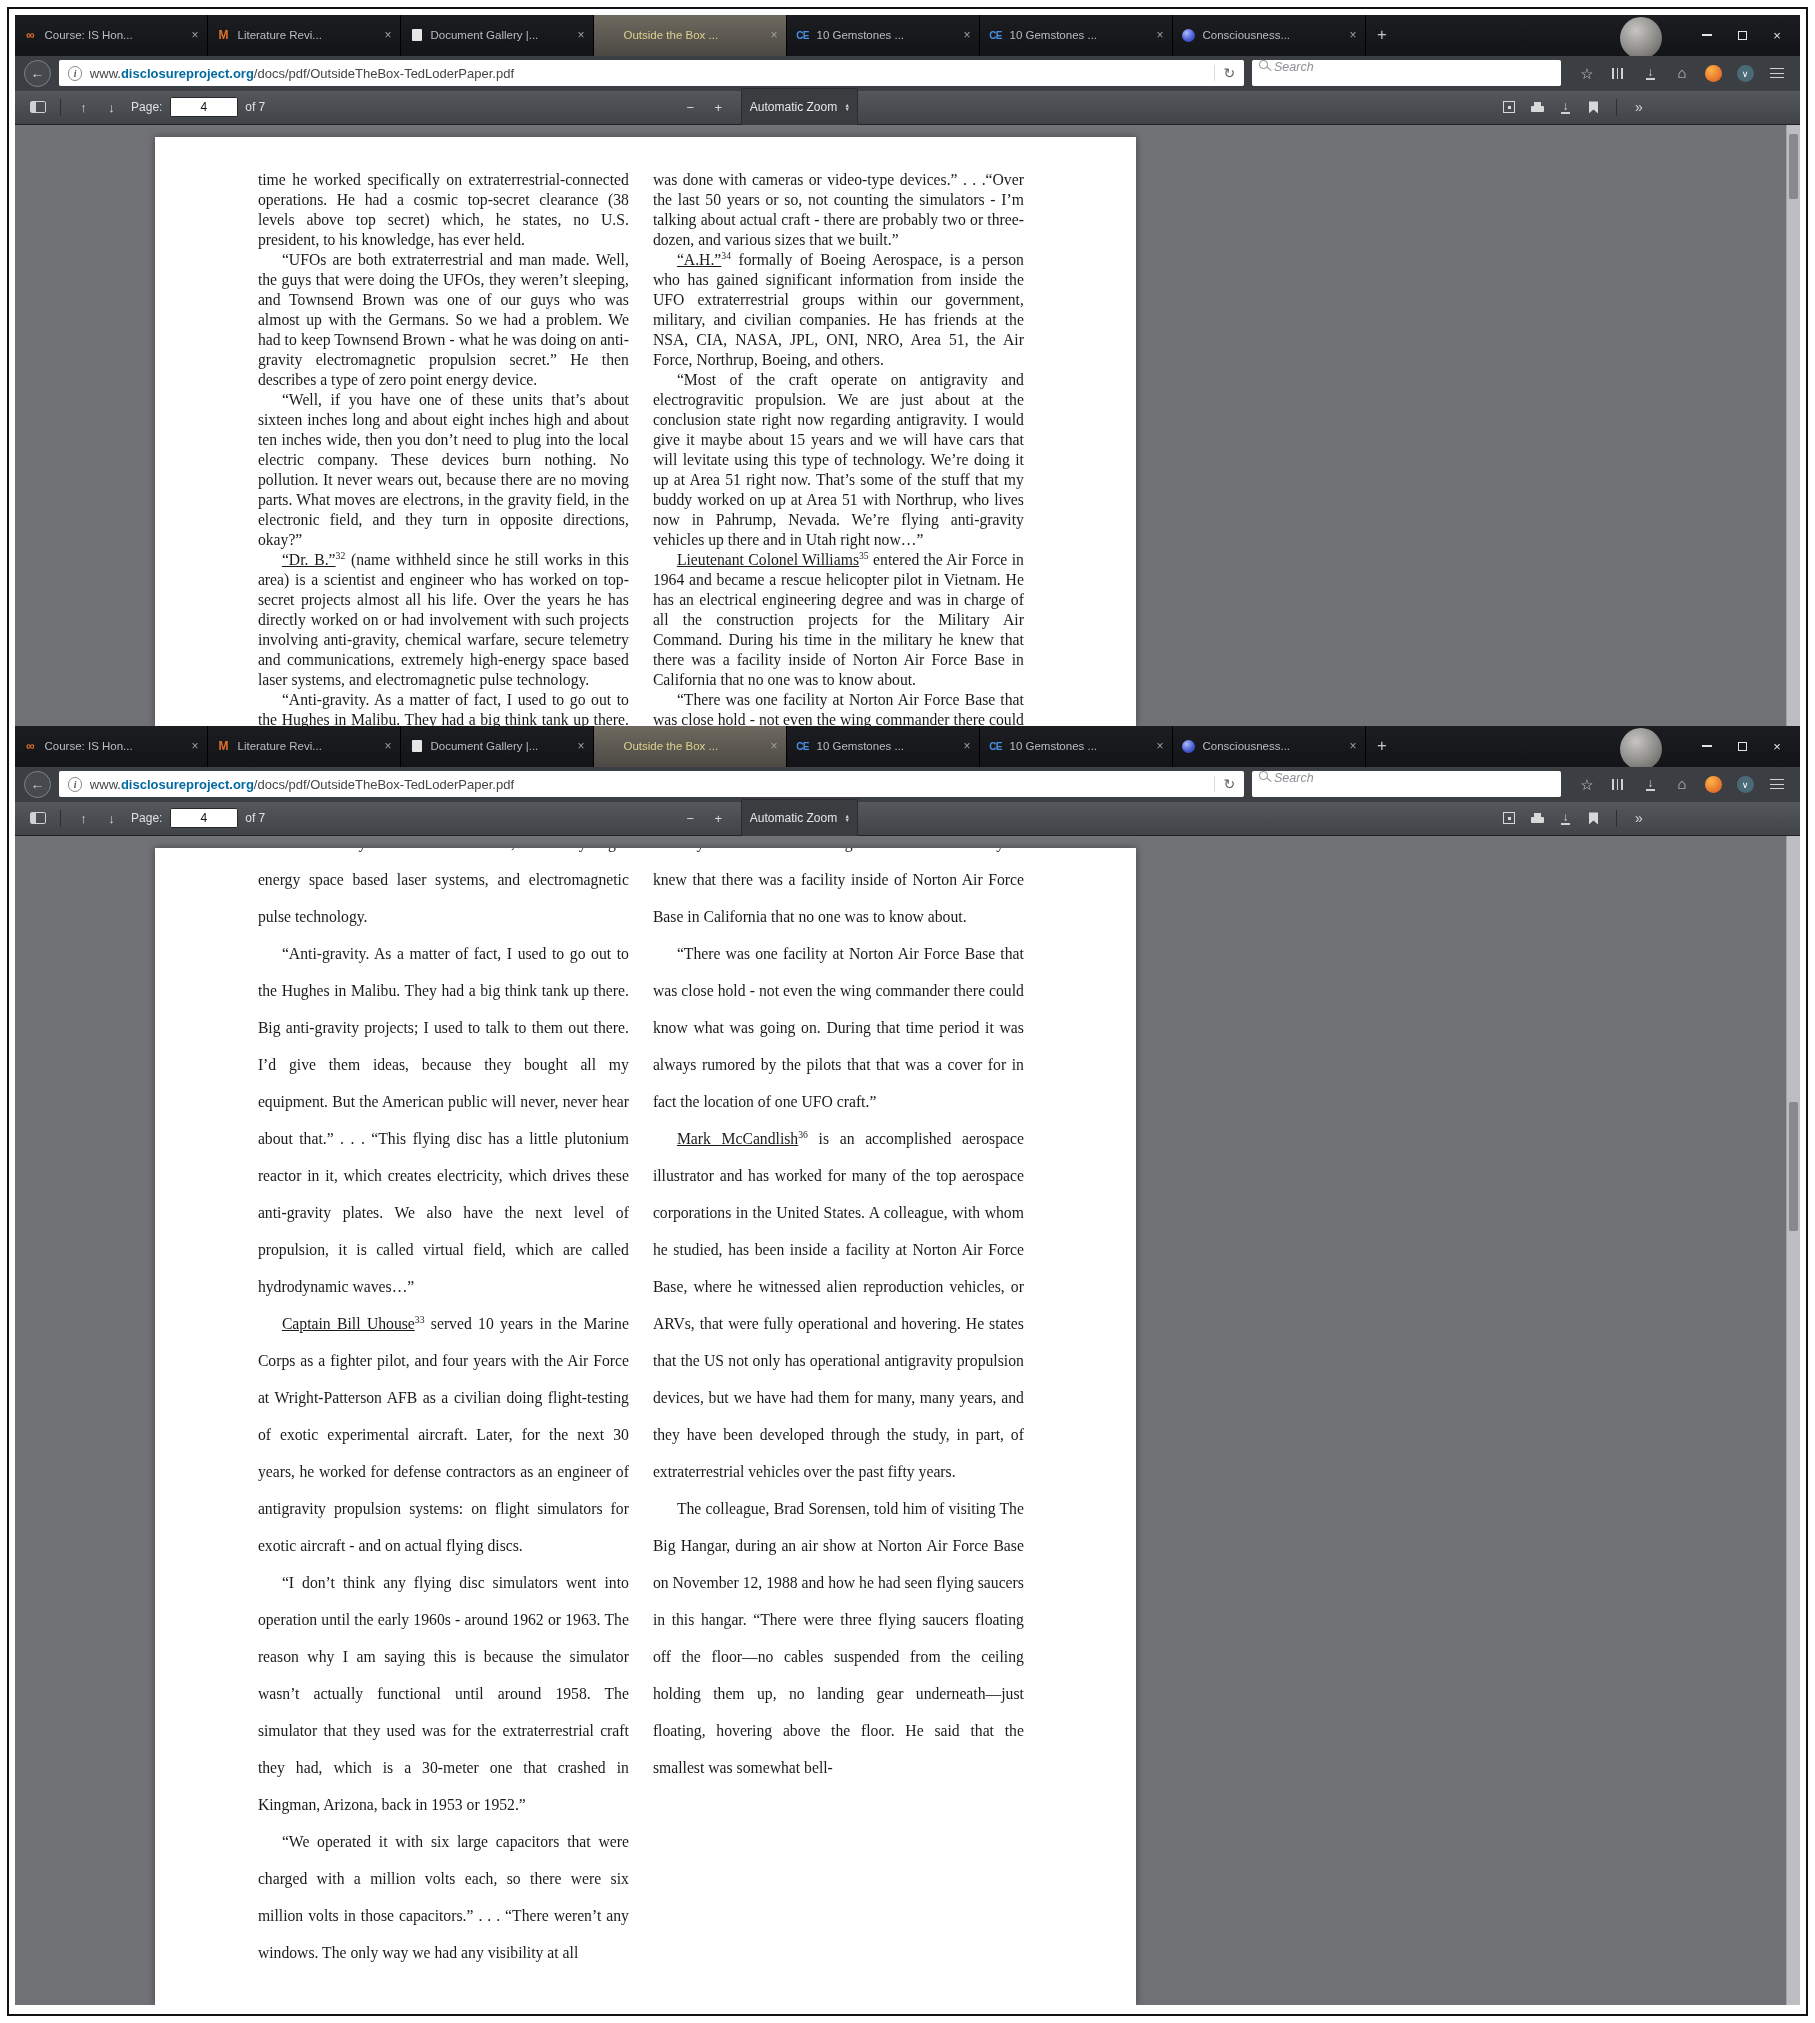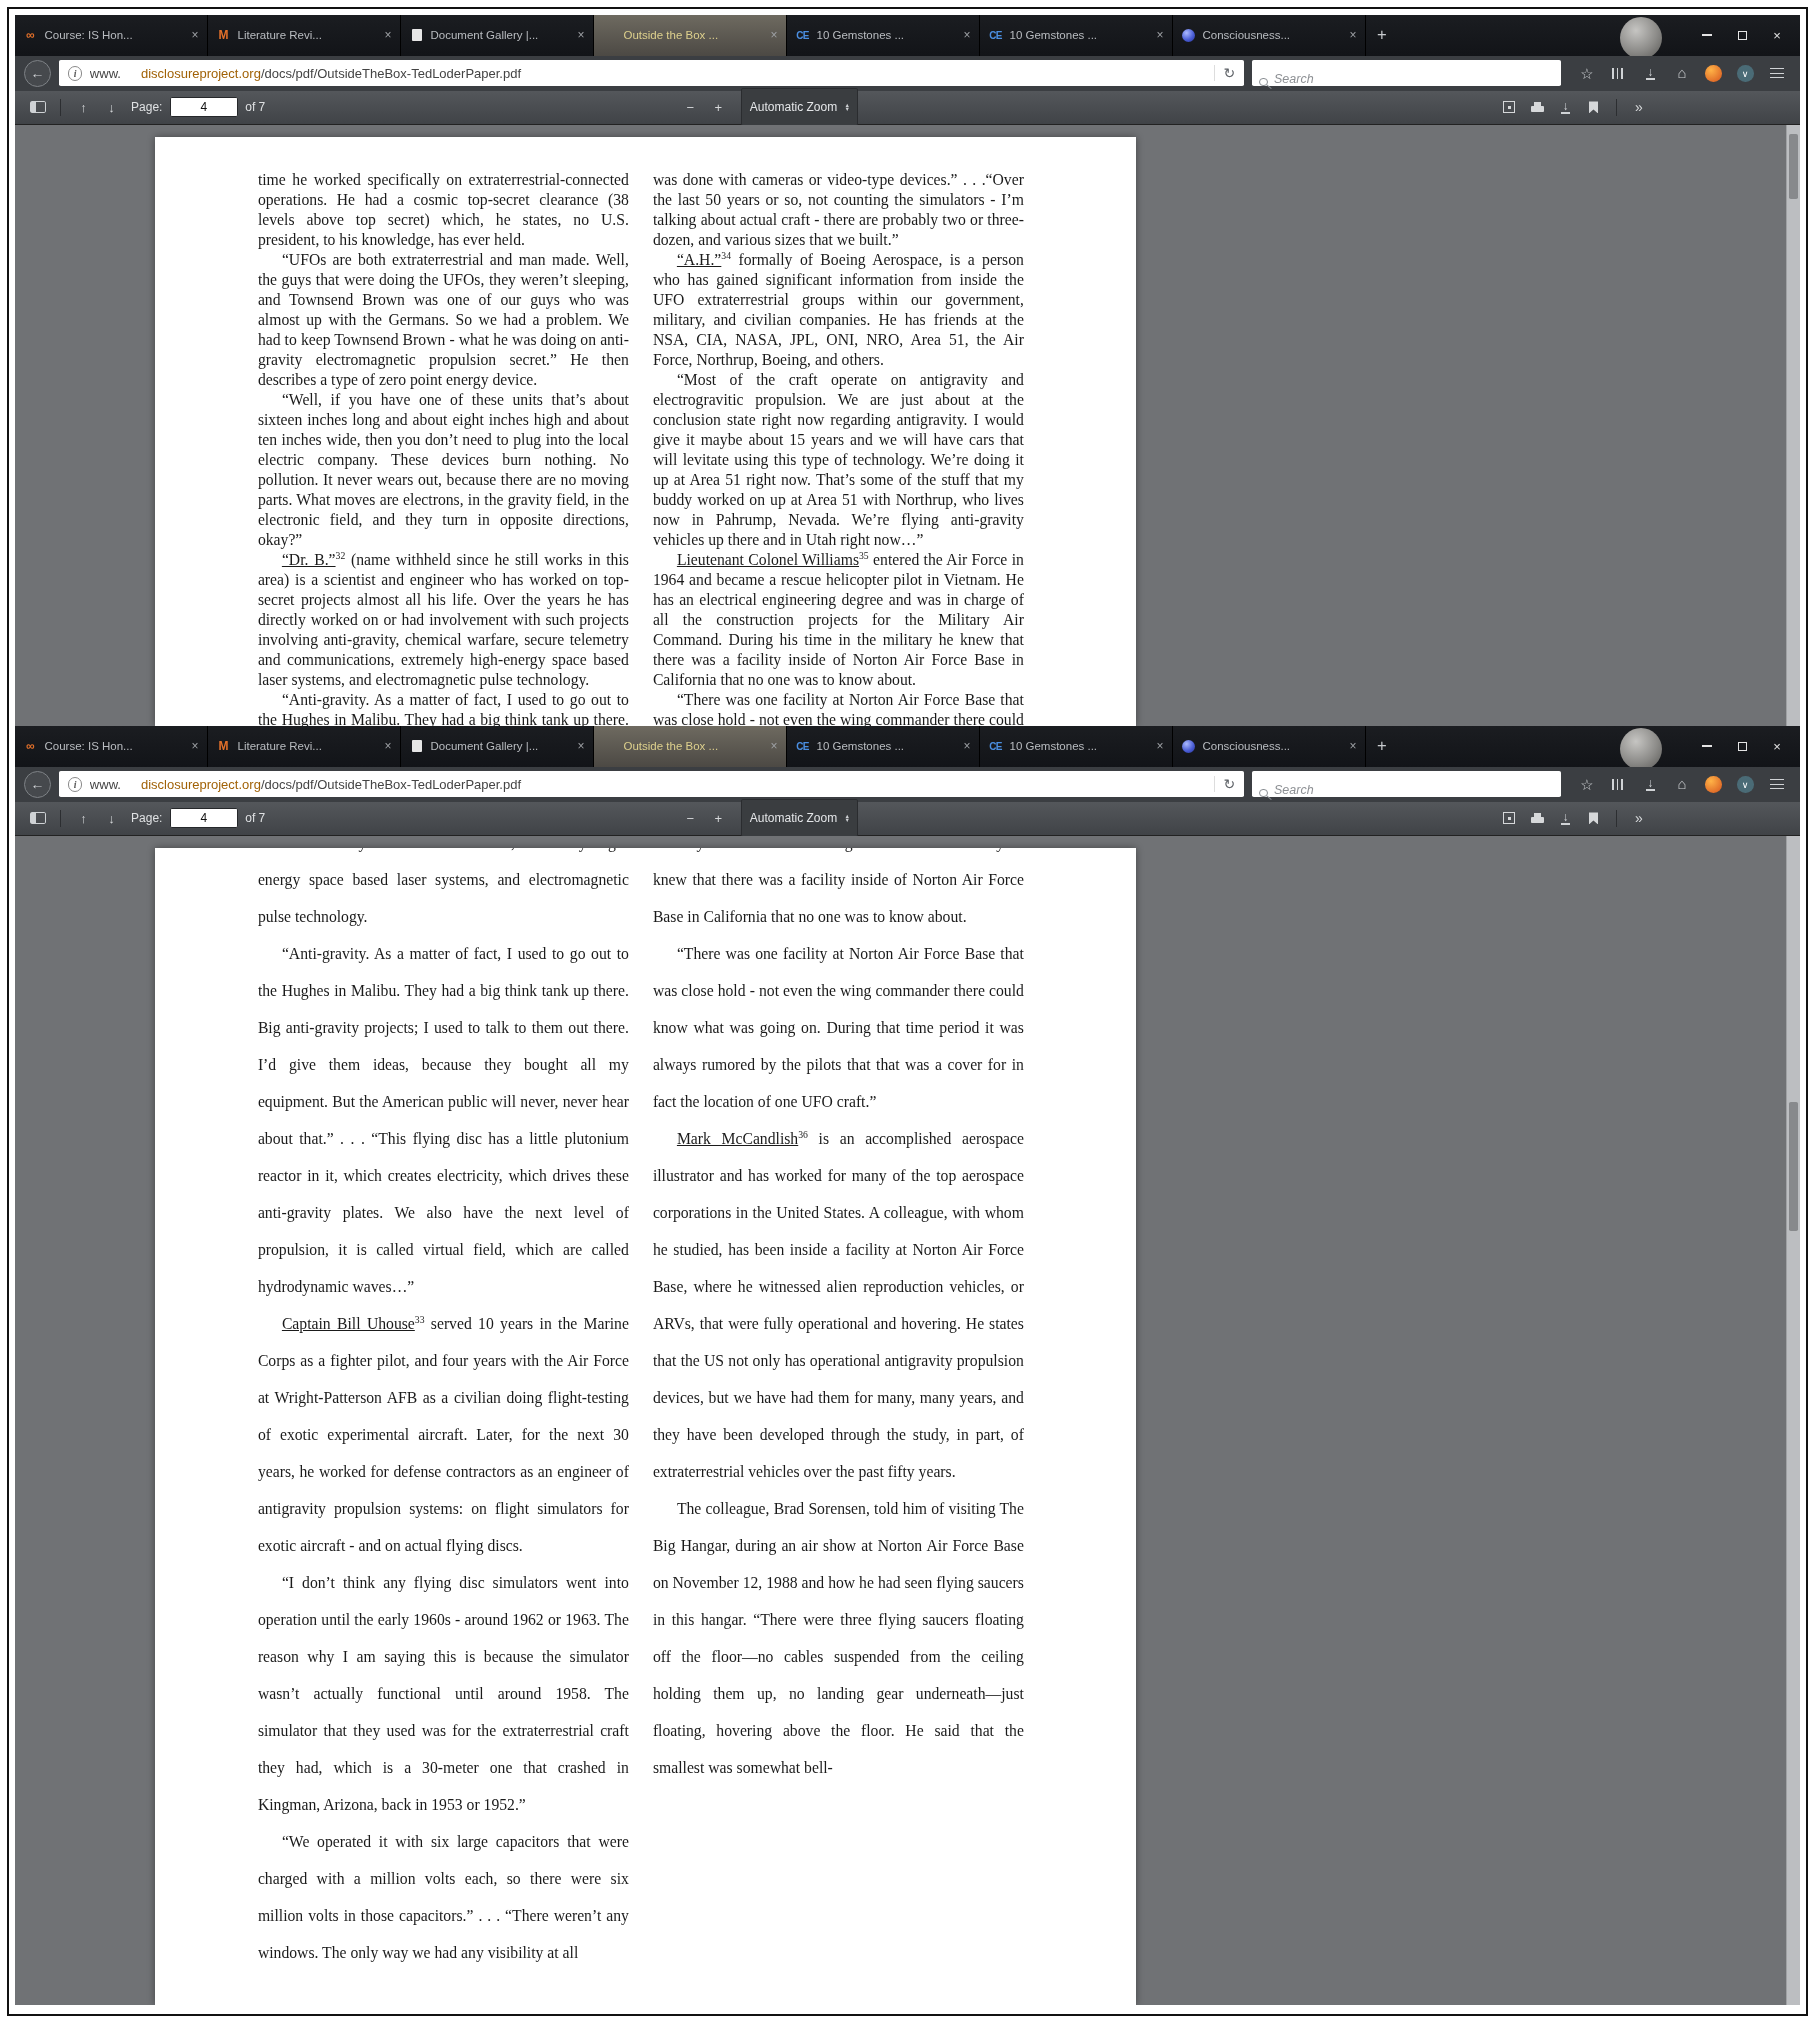--- a/index.html
+++ b/index.html
@@ -46,24 +46,24 @@
             padding:0 9.2px; gap:8.3px; }
   .backbtn { width:27px; height:27px; flex:none; border-radius:50%; border:1.4px solid #7e8286;
              background:#46494d; color:#d2d5d8; display:flex; align-items:center; justify-content:center;
              font-size:14px; }
   .urlbar { flex:1; min-width:0; height:26px; background:#fff; border-radius:1.8px;
             display:flex; align-items:center; padding:0 8.3px; gap:7.4px; }
   .infobadge { width:14.8px; height:14.8px; flex:none; border-radius:50%; border:0.9px solid #8a8a8a;
                color:#5a5a5a; font:italic bold 10px "Liberation Serif", serif;
                display:flex; align-items:center; justify-content:center; }
   .urltext { flex:1; min-width:0; white-space:nowrap; overflow:hidden; font-size:13px; color:#444; }
-  .urltext .dom { font-weight:normal; color:#a16207;margin-left:20px; }
+  .urltext .dom { font-weight:bold; color:#0369a1; }
   .reload { flex:none; color:#5f6368; font-size:14px; padding-left:8.3px; border-left:0.9px solid #ddd; }
   .searchbar { width:309px; flex:none; height:26px; background:#fff; border-radius:1.8px;
-               display:flex; align-items:flex-end; padding:0 7.4px; gap:6.5px; }
+               display:flex; align-items:flex-start; padding:0 7.4px; gap:6.5px; }
   .mag { width:8.3px; height:8.3px; flex:none; border:1.4px solid #8a8f94; border-radius:50%; position:relative; }
   .mag::after { content:""; position:absolute; width:5.5px; height:1.4px; background:#8a8f94;
                 right:-4.6px; bottom:-1.8px; transform:rotate(40deg); }
   .searchinput { flex:1; min-width:0; border:none; outline:none; font-size:12.5px; color:#333;
                  background:transparent; }
   .searchinput::placeholder { font-style:italic; color:#8d9094; }
   .navicons { flex:none; display:flex; align-items:center; gap:3.7px; padding-left:3.7px; }
   .nicon { width:28px; height:28px; display:flex; align-items:center; justify-content:center;
            color:#d0d3d6; font-size:14.8px; }
   .libicon { width:12px; height:11px;

